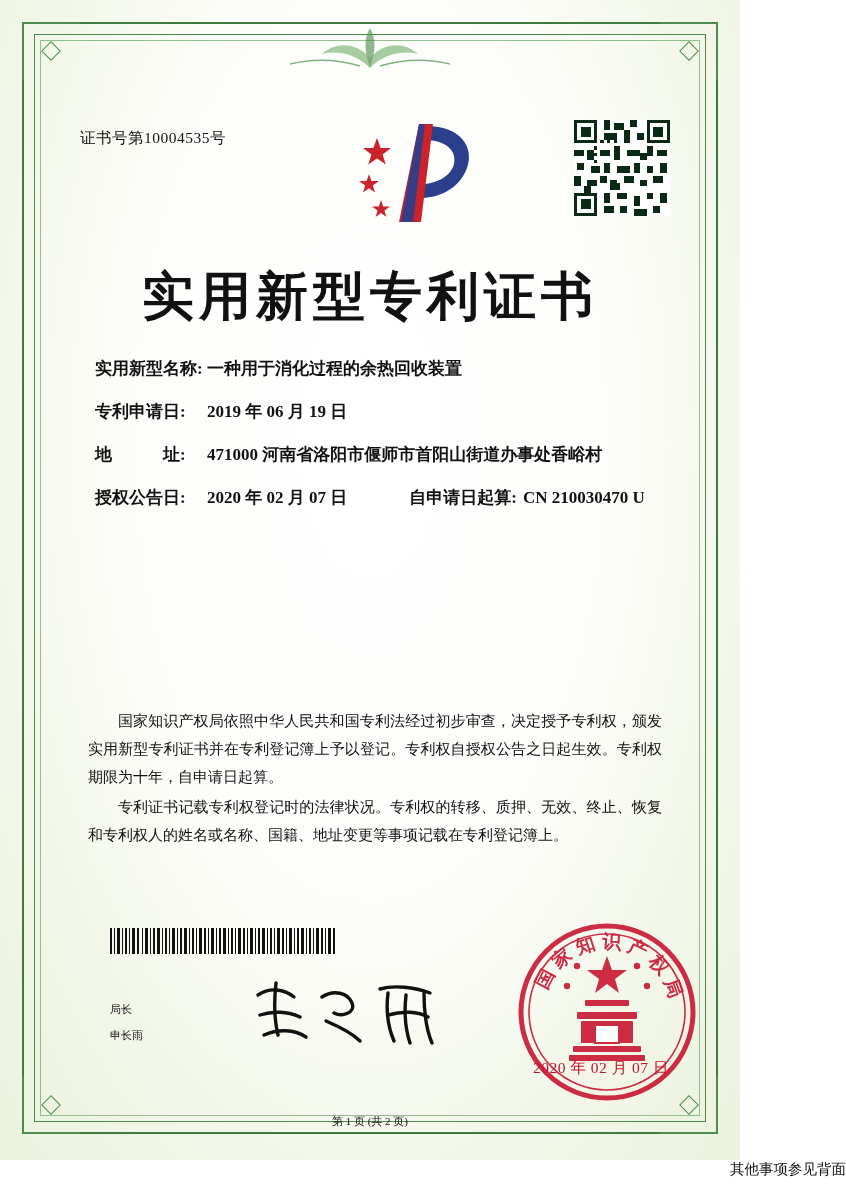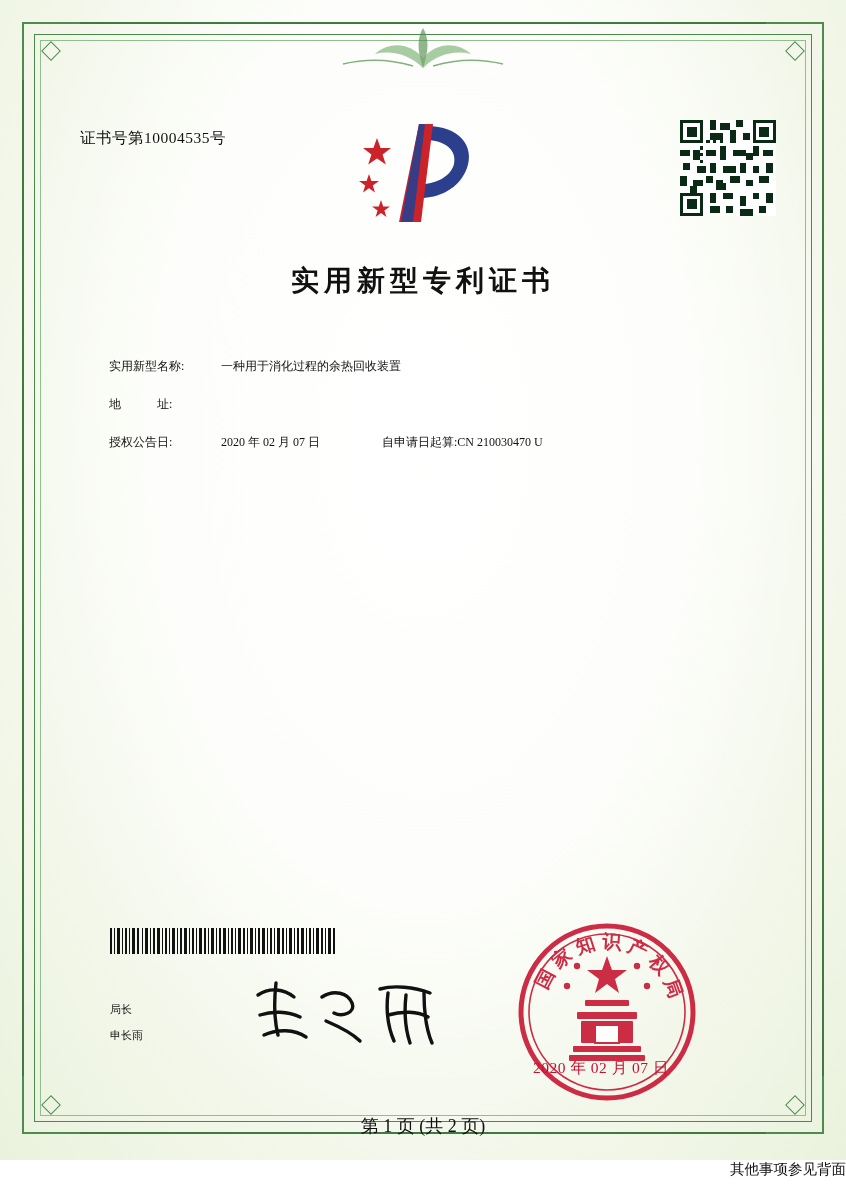--- a/index.html
+++ b/index.html
@@ -14,21 +14,21 @@
     color: #1a1a1a;
     position: relative;
     overflow: hidden;
   }
 
   
   .certificate {
     position: absolute;
     left: 0;
     top: 0;
-    width: 846px;
+    width: 740px;
     height: 1160px;
     background:
       radial-gradient(ellipse at 50% 38%, #ffffff 0%, #fdfefb 45%, #f3f7ea 72%, #eaf2dd 100%);
   }
 
   
   .border-outer {
     position: absolute;
     left: 22px;
     top: 22px;
@@ -119,36 +119,37 @@
   }
   .qr svg { display:block; }
 
   
   .cert-title {
     position: absolute;
     left: 0;
     right: 0;
     top: 262px;
     text-align: center;
-    font-size: 28px;
+    font-size: 52px;
     font-weight: bold;
     letter-spacing: 5px;
     color: #111;
     font-family: "DejaVu Serif", "Liberation Serif", serif;
   }
 
   
   .fields {
     position: absolute;
-    left: 109px;
+    left: 95px;
     top: 360px;
     right: 80px;
-    font-size: 12px;
+    font-size: 17px;
     line-height: 1;
     color: #111;
+    font-weight: bold;
   }
   .field-row {
     display: flex;
     align-items: baseline;
     margin-bottom: 26px;
     white-space: nowrap;
   }
   .field-label {
     display: inline-block;
     color: #111;
@@ -219,21 +220,21 @@
     font-family: "Liberation Serif", serif;
   }
 
   
   .page-indicator {
     position: absolute;
     left: 0;
     right: 0;
     top: 1114px;
     text-align: center;
-    font-size: 18px;
+    font-size: 11px;
     color: #111;
   }
   .bottom-note {
     position: absolute;
     left: 0;
     right: 0;
     top: 1160px;
     text-align: right;
     font-size: 14.5px;
     color: #111;
@@ -357,36 +358,45 @@
 
   <div class="fields">
 
     <div class="field-row">
       <span class="field-label w-name">实用新型名称:</span>
       <span class="field-value">一种用于消化过程的余热回收装置</span>
     </div>
 
 
 
+    <div class="field-row">
+      <span class="field-label w-name">专利申请日:</span>
+      <span class="field-value">2019 年 06 月 19 日</span>
+    </div>
 
 
     <div class="field-row">
       <span class="field-label w-name">地　　　址:</span>
+      <span class="field-value">471000 河南省洛阳市偃师市首阳山街道办事处香峪村</span>
     </div>
 
     <div class="field-row split">
       <span class="field-label w-name">授权公告日:</span>
       <span class="field-value">2020 年 02 月 07 日</span>
       <span class="field-gap"></span>
       <span class="field-label" style="width:auto">自申请日起算:</span>
-      <span class="field-value" style="">CN 210030470 U</span>
+      <span class="field-value" style="margin-left:6px">CN 210030470 U</span>
     </div>
 
   </div>
 
+  <div class="paragraphs">
+    <p>国家知识产权局依照中华人民共和国专利法经过初步审查，决定授予专利权，颁发实用新型专利证书并在专利登记簿上予以登记。专利权自授权公告之日起生效。专利权期限为十年，自申请日起算。</p>
+    <p>专利证书记载专利权登记时的法律状况。专利权的转移、质押、无效、终止、恢复和专利权人的姓名或名称、国籍、地址变更等事项记载在专利登记簿上。</p>
+  </div>
 
   <div class="barcode">
     <svg width="228" height="26" viewBox="0 0 228 26" shape-rendering="crispEdges">
       <rect width="228" height="26" fill="none"></rect>
       <g fill="#111">
         <rect x="0" y="0" width="2" height="26"></rect>
           <rect x="4" y="0" width="1" height="26"></rect>
         <rect x="7" y="0" width="3" height="26"></rect>
           <rect x="12" y="0" width="1" height="26"></rect>
         <rect x="15" y="0" width="2" height="26"></rect>

